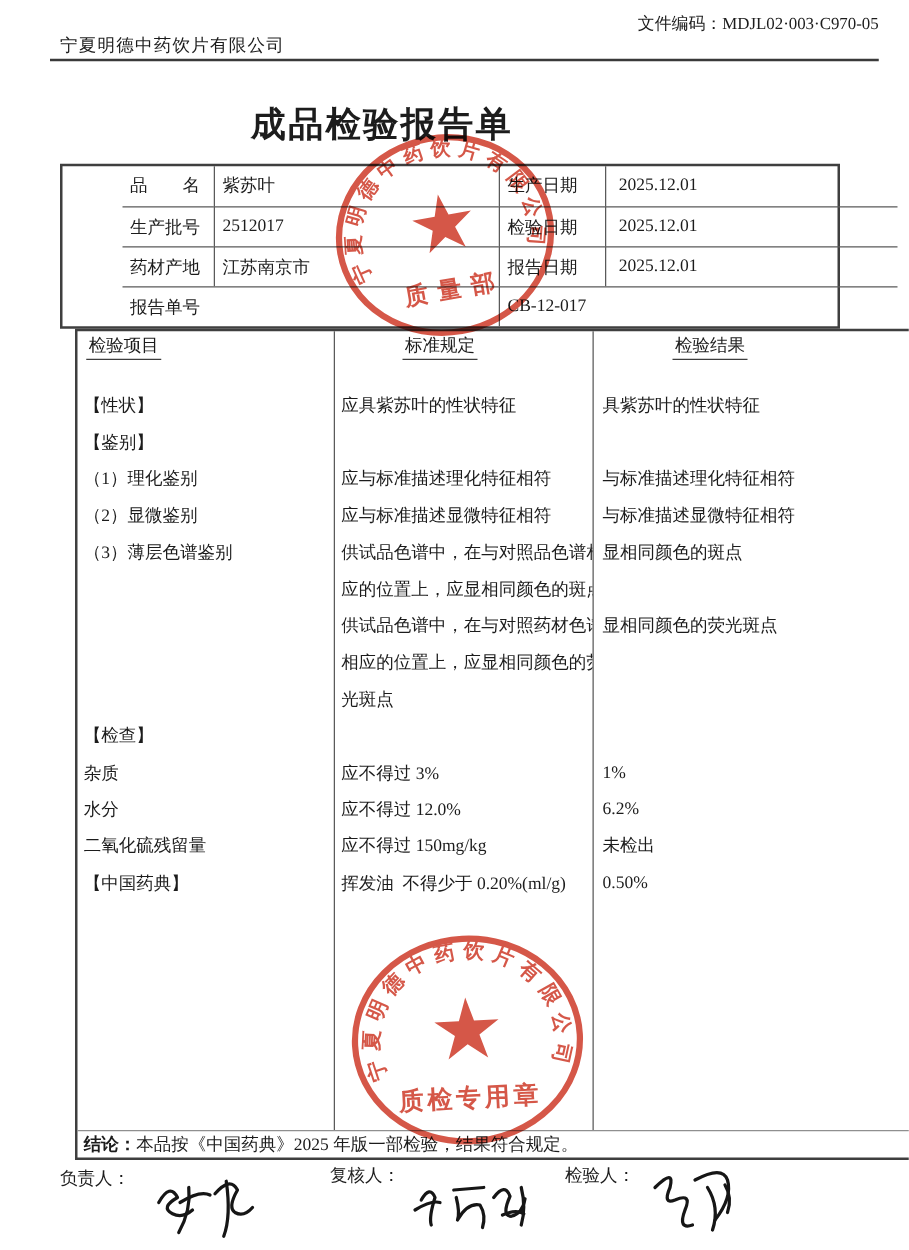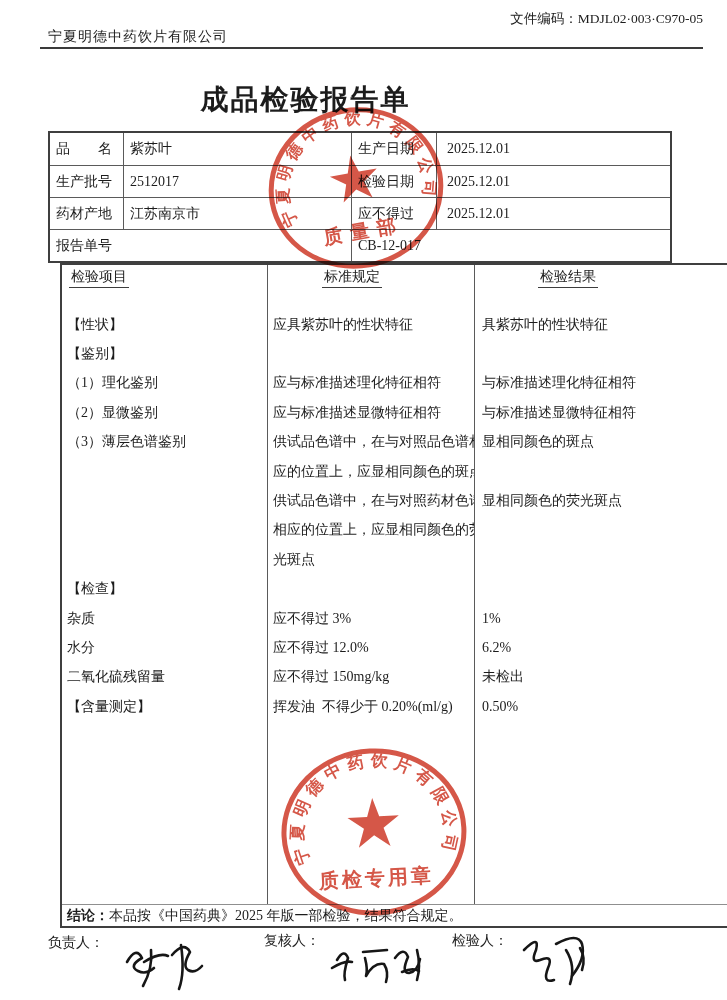--- a/index.html
+++ b/index.html
@@ -13,21 +13,21 @@
   .lh-company{left:48px;top:28px;font-size:14px;letter-spacing:1px;}
   .lh-code{right:24px;top:10px;font-size:13.5px;}
   .head-rule{left:40px;top:47px;width:663px;height:2px;background:#3a3a3a;}
   
   .doc-title{left:0;top:81px;width:611px;text-align:center;font-size:28px;
     font-weight:bold;letter-spacing:2px;}
   
   .info-table{left:48px;top:131px;width:624px;height:132px;
     border:2px solid #3f3f3f;box-sizing:border-box;
     display:grid;grid-template-columns:73px 228px 85px 234px;grid-auto-rows:32px;
-    font-size:14px;}
+    font-size:14px;padding-left:48px;}
   .ic{border-left:1px solid #5a5a5a;border-top:1px solid #5a5a5a;
     display:flex;align-items:center;padding-left:6px;box-sizing:border-box;
     white-space:pre;overflow:hidden;}
   .ic.no-l{border-left:none;}
   .ic.no-t{border-top:none;}
   .ic.span2a{grid-column:1 / span 2;}
   .ic.span2b{grid-column:3 / span 2;}
   .ic.v2{padding-left:10px;}
   
   .main-table{left:60px;top:263px;width:704px;height:665px;
@@ -73,21 +73,21 @@
   <div class="ic no-t">生产日期</div>
   <div class="ic no-t v2">2025.12.01</div>
 
   <div class="ic no-l">生产批号</div>
   <div class="ic">2512017</div>
   <div class="ic">检验日期</div>
   <div class="ic v2">2025.12.01</div>
 
   <div class="ic no-l">药材产地</div>
   <div class="ic">江苏南京市</div>
-  <div class="ic">应不得过</div>
+  <div class="ic">报告日期</div>
   <div class="ic v2">2025.12.01</div>
 
   <div class="ic no-l span2a">报告单号</div>
   <div class="ic span2b">CB-12-017</div>
 </div>
 
 <div class="abs main-table">
   <div class="vline v1"></div>
   <div class="vline v2"></div>
 
@@ -169,21 +169,21 @@
         <div class="cell-res">6.2%</div>
       </div>
 
       <div class="mt-row">
         <div class="cell-item">二氧化硫残留量</div>
         <div class="cell-std">应不得过 150mg/kg</div>
         <div class="cell-res">未检出</div>
       </div>
 
       <div class="mt-row">
-        <div class="cell-item">【含量测定】</div>
+        <div class="cell-item">【中国药典】</div>
         <div class="cell-std">挥发油  不得少于 0.20%(ml/g)</div>
         <div class="cell-res">0.50%</div>
       </div>
     </div>
 
   <div class="conclusion"><b>结论：</b><span>本品按《中国药典》2025 年版一部检验，结果符合规定。</span></div>
 
   <svg class="abs stamp" style="left:212px;top:478px;" width="200" height="180" viewBox="0 0 200 180">
     <g transform="rotate(-3 100 90)" stroke="#cf3f2e" fill="none">
       <ellipse cx="100" cy="89" rx="90" ry="81" stroke-width="5"></ellipse>

